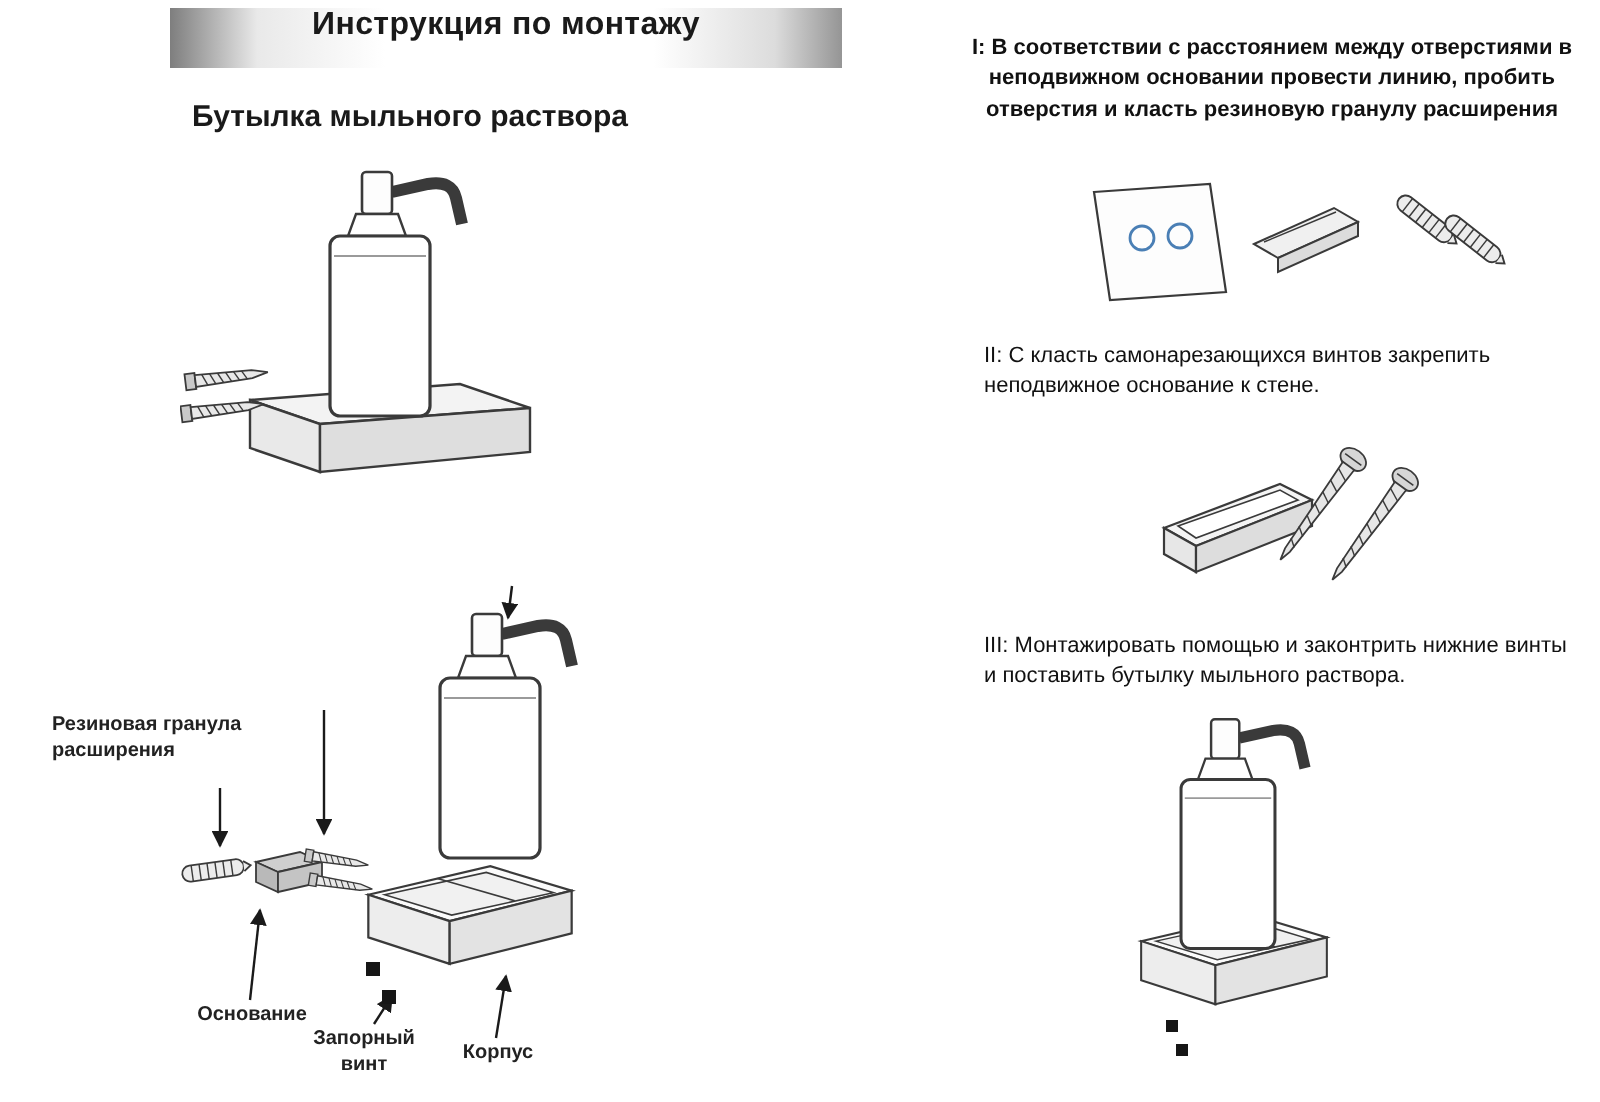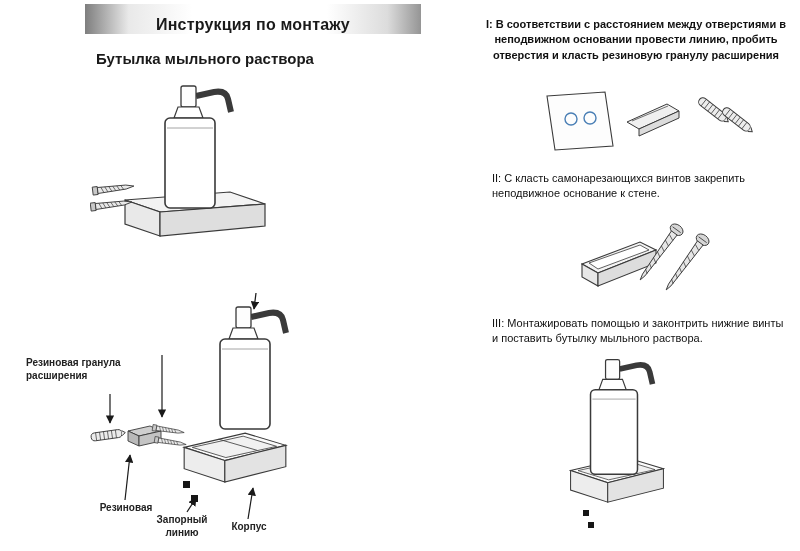--- a/index.html
+++ b/index.html
@@ -4,21 +4,21 @@
 <style>
   html,body{margin:0;padding:0;}
   body{
     width:800px;height:551px;position:relative;overflow:hidden;
     background:#ffffff;color:#1a1a1a;
     font-family:"Liberation Sans",sans-serif;
   }
   .abs{position:absolute;}
   .header-bar{
     left:85px;top:4px;width:336px;height:30px;
-    display:flex;align-items:flex-end;justify-content:center;
+    display:flex;align-items:flex-start;justify-content:center;
     background:linear-gradient(90deg,#7e7e7e 0%,#e9e9e9 13%,#ffffff 32%,#ffffff 72%,#dcdcdc 90%,#959595 100%);
   }
   .header-title{font-size:16px;font-weight:bold;letter-spacing:.2px;}
   .subtitle{left:96px;top:50px;font-size:15px;font-weight:bold;}
   .dlabel{font-size:10px;font-weight:bold;line-height:1.25;color:#222;white-space:pre-line;}
   .center{text-align:center;font-weight:bold;}
   .step-text{width:320px;font-size:11px;line-height:1.4;color:#111;}
   svg{display:block;}
 </style>
 </head>
@@ -125,23 +125,23 @@
     </g>
     <use href="#sym-screw-h" x="132" y="170" width="34" height="10" transform="rotate(9 148 175)"></use>
     <use href="#sym-screw-h" x="134" y="182" width="34" height="10" transform="rotate(9 150 187)"></use>
     <use href="#sym-housing" x="158" y="170" width="114" height="61"></use>
     <rect x="163" y="226" width="7" height="7" fill="#161616"></rect>
     <rect x="171" y="240" width="7" height="7" fill="#161616"></rect>
   </svg>
 
   <div class="abs dlabel" style="left:6px;top:102px;width:110px">Резиновая гранула
 расширения</div>
-  <div class="abs dlabel center" style="left:74px;top:247px;width:64px">Резиновая</div>
+  <div class="abs dlabel center" style="left:74px;top:247px;width:64px">Основание</div>
   <div class="abs dlabel center" style="left:126px;top:259px;width:72px">Запорный
-линию</div>
+винт</div>
   <div class="abs dlabel center" style="left:197px;top:266px;width:64px">Корпус</div>
 </div>
 
 <div class="abs step-text center" style="left:476px;top:17px">I: В соответствии с расстоянием между отверстиями в неподвижном основании провести линию, пробить отверстия и класть резиновую гранулу расширения</div>
 
 <svg class="abs" style="left:533px;top:88px" width="230" height="68" viewBox="0 0 230 68">
   <g>
     <path d="M14,8 L72,4 L80,58 L22,62 Z" fill="#fdfdfd" stroke="#3a3a3a" stroke-width="1.1"></path>
     <circle cx="38" cy="31" r="6" fill="none" stroke="#4a7fb5" stroke-width="1.4"></circle>
     <circle cx="57" cy="30" r="6" fill="none" stroke="#4a7fb5" stroke-width="1.4"></circle>

